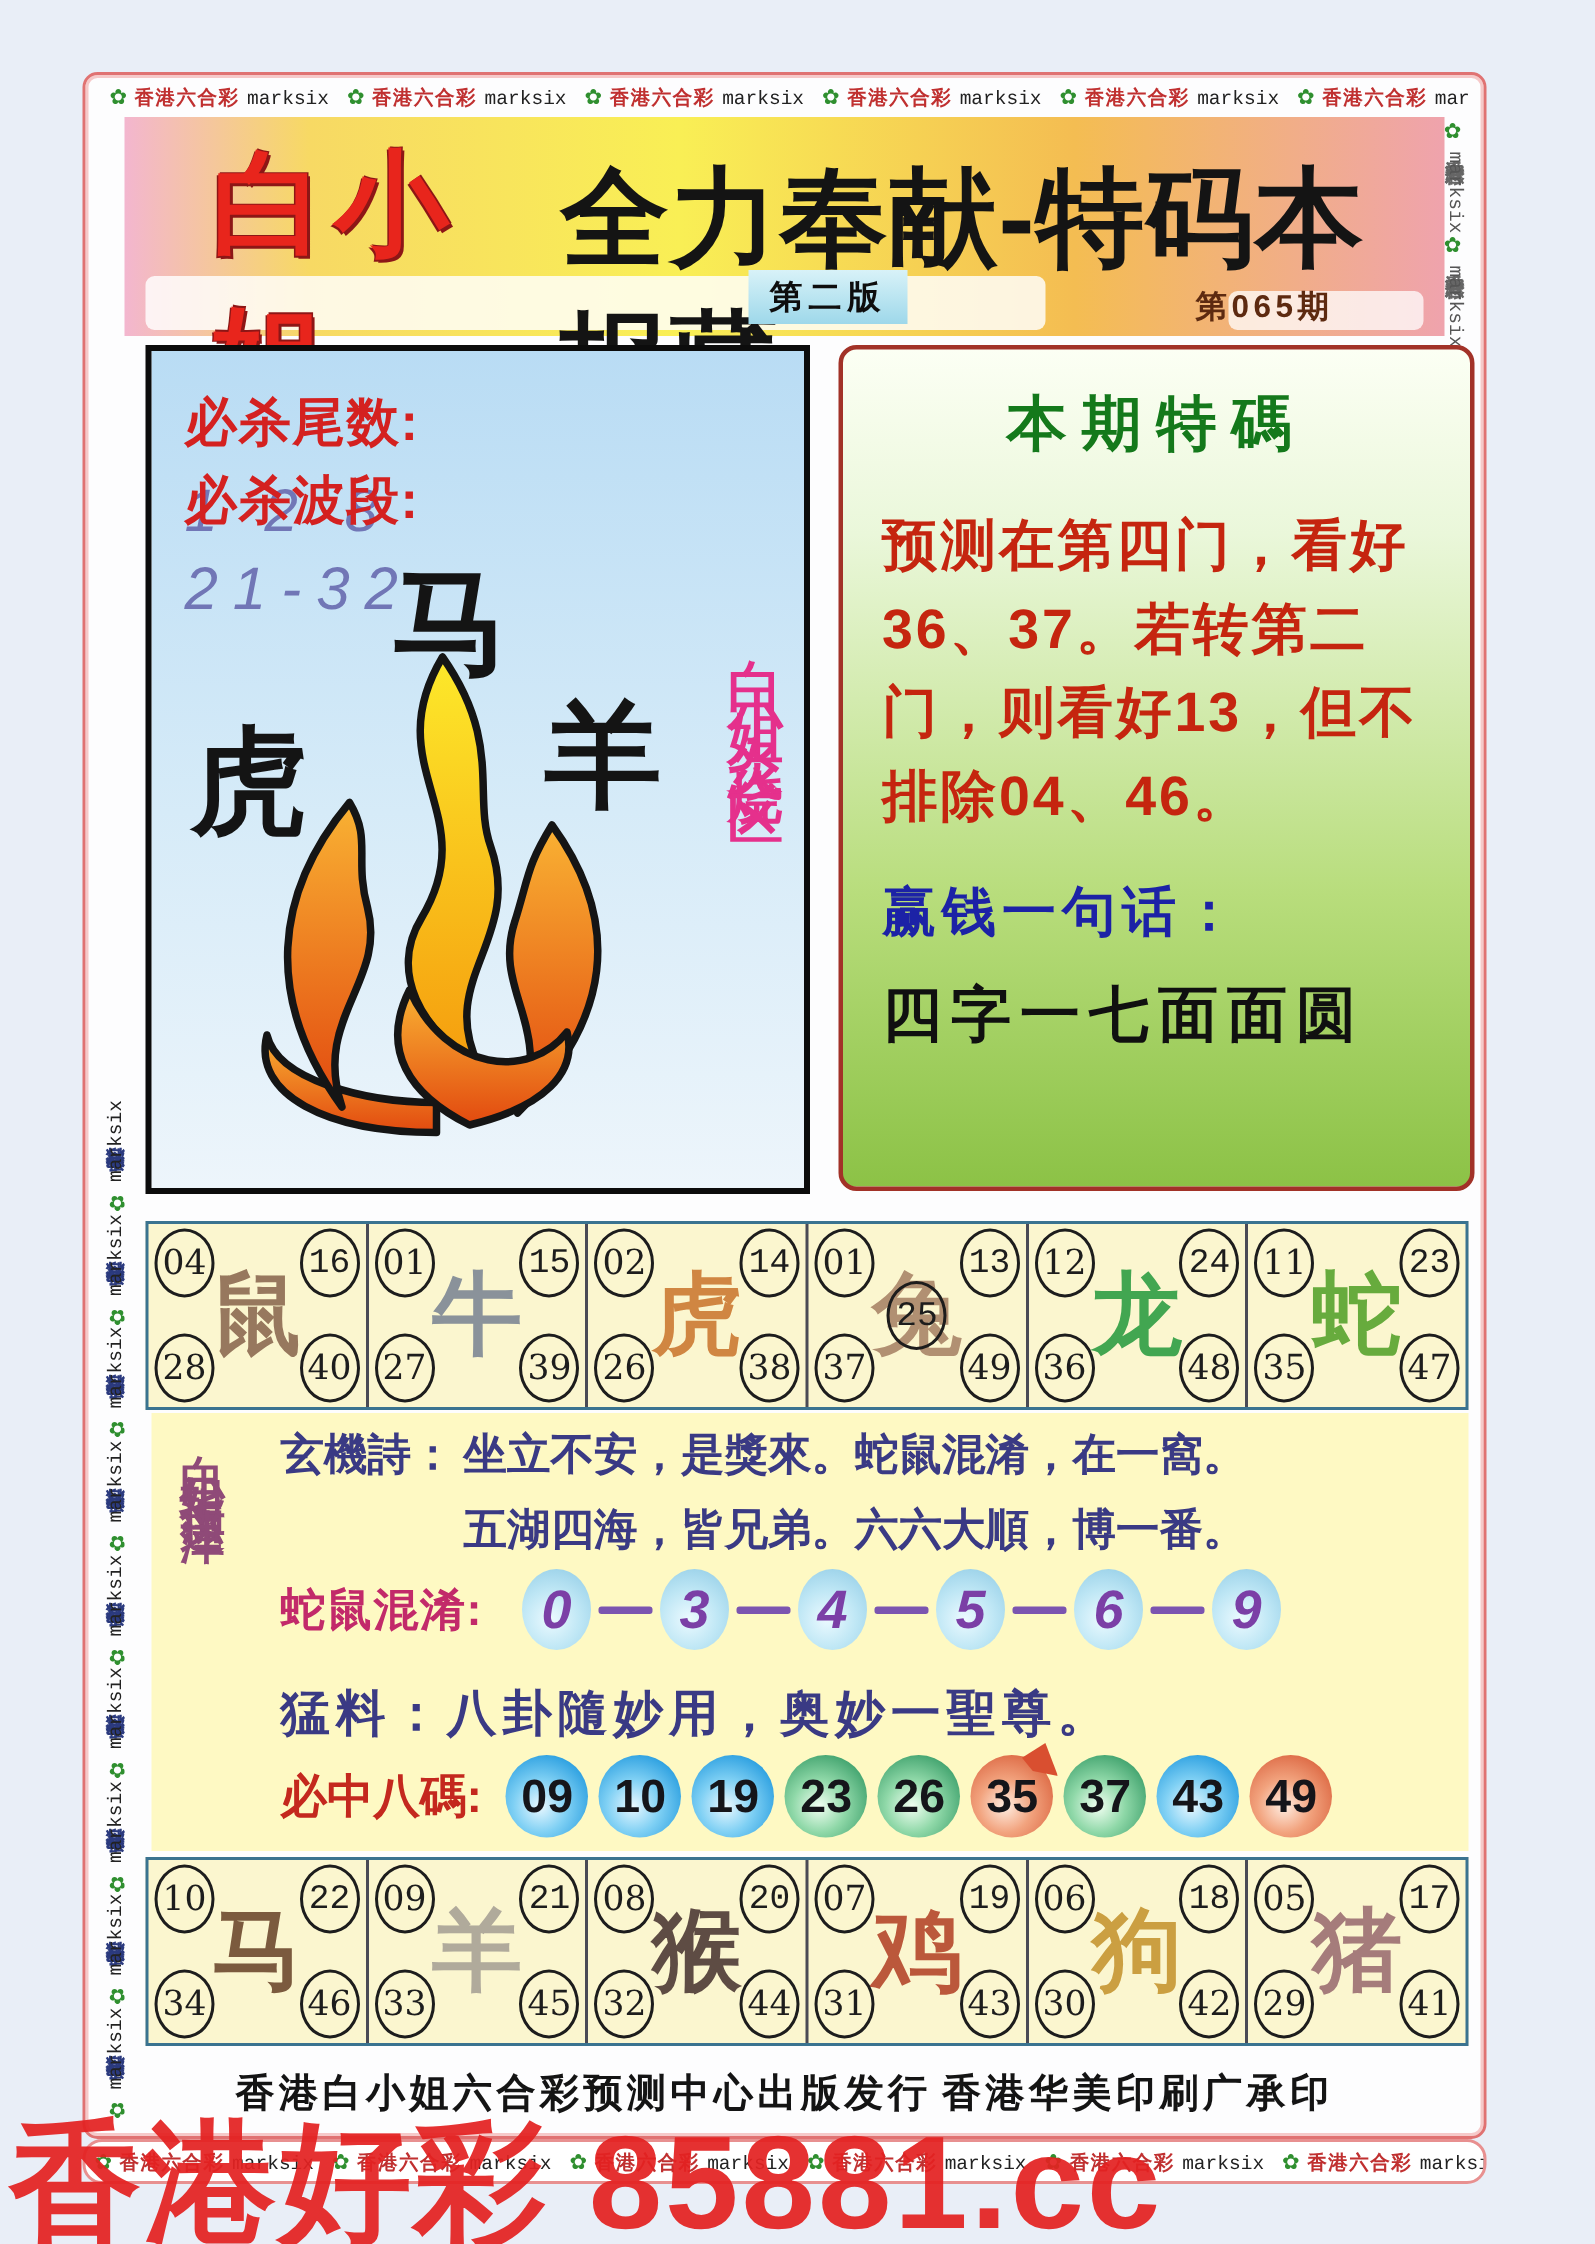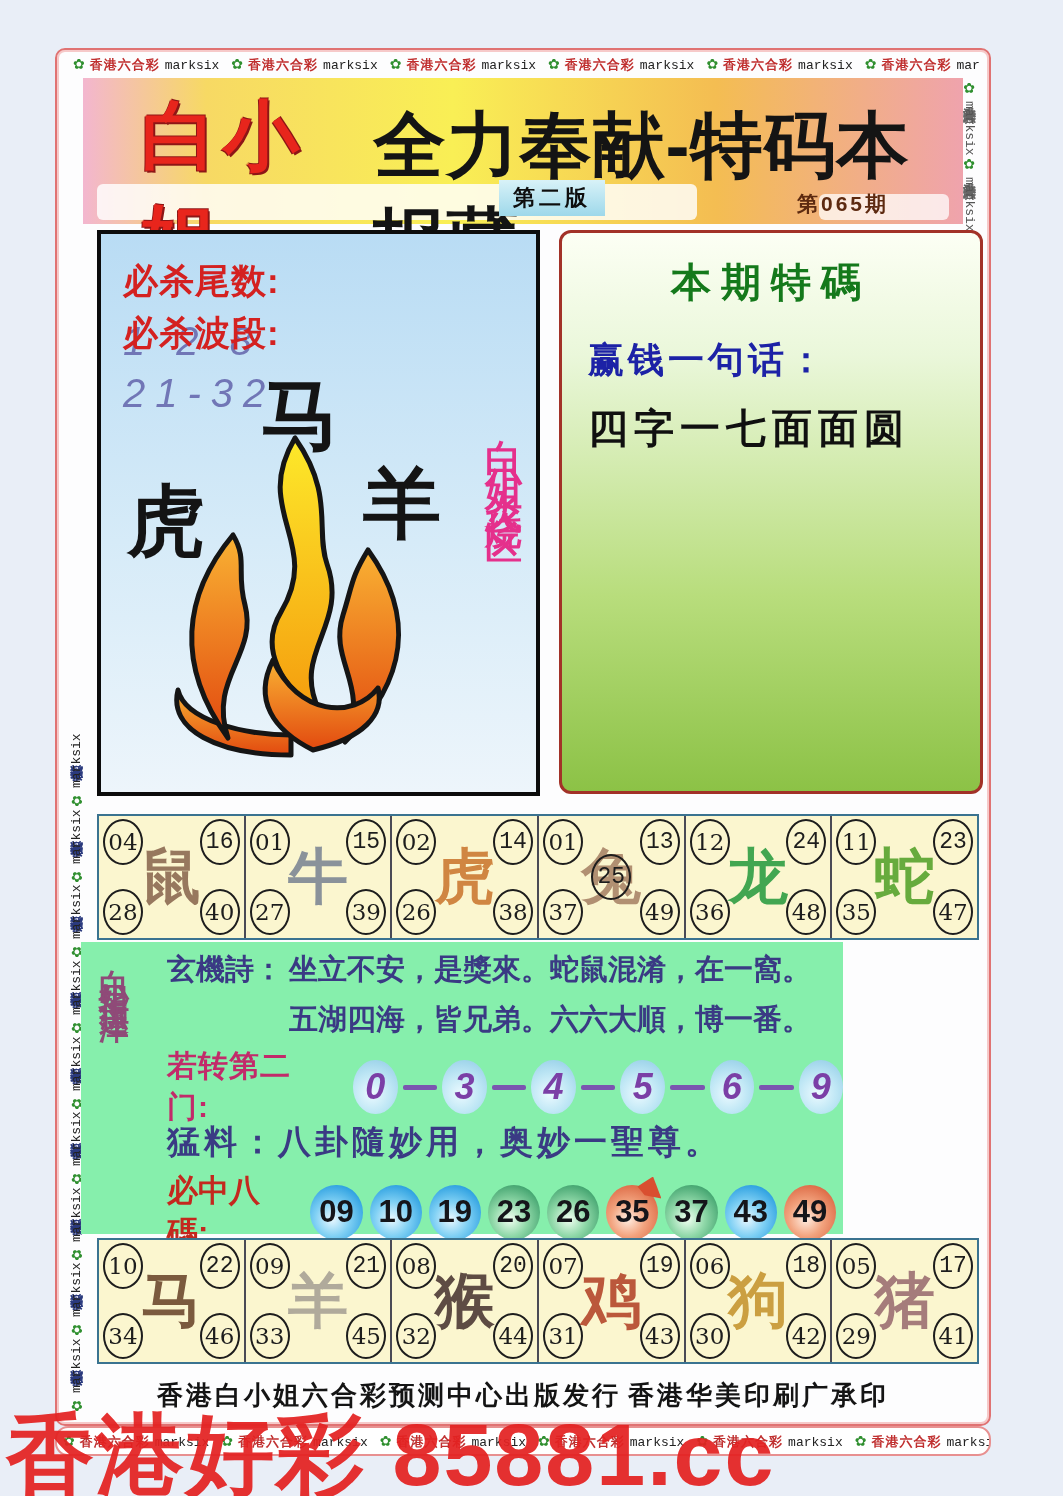--- a/index.html
+++ b/index.html
@@ -69,21 +69,21 @@
        font-family:"DejaVu Serif","Liberation Serif",serif;background:transparent;}
   .num.tl{left:4px;top:3px;}  .num.tr{right:4px;top:3px;font-family:Liberation Mono, monospace;}
   .num.bl{left:4px;bottom:3px;} .num.br{right:4px;bottom:3px;}
   .num.ctr{left:50%;top:50%;transform:translate(-50%,-50%);font-family:Liberation Mono, monospace;}
   .animal{position:absolute;left:50%;top:50%;transform:translate(-50%,-50%);font-size:60px;font-weight:bold;opacity:.9;}
   .c0 .animal{color:#8d6b52;} .c1 .animal{color:#7e8895;} .c2 .animal{color:#cc7a33;}
   .c3 .animal{color:#a98568;} .c4 .animal{color:#2f9e44;} .c5 .animal{color:#57a32e;}
   .c6 .animal{color:#6e4a2f;} .c7 .animal{color:#a8a296;} .c8 .animal{color:#4e3a35;}
   .c9 .animal{color:#b5482c;} .c10 .animal{color:#c69632;} .c11 .animal{color:#9c6f72;}
   
-  .guide{position:absolute;left:24px;top:892px;width:762px;height:292px;background:#86efac;}
+  .guide{position:absolute;left:44px;top:892px;width:878px;height:292px;background:#fef9c3;}
   .guide-vlabel{position:absolute;left:12px;top:4px;height:286px;writing-mode:vertical-rl;text-orientation:upright;
                 color:#8f4a78;font-size:30px;font-weight:900;letter-spacing:7px;}
   .poem{position:absolute;left:86px;top:8px;display:flex;gap:6px;color:#3a3a84;font-size:29px;font-weight:900;}
   .poem .lines{display:flex;flex-direction:column;gap:10px;}
   .hotrow{position:absolute;left:86px;top:104px;display:flex;align-items:center;}
   .hot-label{color:#c22a6a;font-size:30px;font-weight:900;margin-right:26px;letter-spacing:1px;}
   .tail{width:46px;height:54px;border-radius:50%;display:flex;align-items:center;justify-content:center;
         background:radial-gradient(circle at 42% 62%,#ecfaff 0%,#bfe7f5 45%,#8cc9e4 100%);
         color:#7b3fa6;font-size:36px;font-weight:900;font-style:italic;}
   .dash{width:36px;height:5px;background:#7b55b0;margin:0 5px;border-radius:2px;}
@@ -157,20 +157,21 @@
         <path d="M150,240 C130,280 150,310 190,330 C240,318 262,295 255,268 C230,300 175,295 150,240 Z" fill="url(#gf)" stroke="#151515" stroke-width="5" stroke-linejoin="round"></path>
       </svg>
       <span class="zchar top">马</span>
       <span class="zchar leftc">虎</span>
       <span class="zchar rightc">羊</span>
       <div class="burnzone">白小姐炎烧区</div>
     </div>
 
     <div class="rightbox">
       <div class="rb-title">本期特碼</div>
+      <div class="rb-body">预测在第四门，看好36、37。若转第二门，则看好13，但不排除04、46。</div>
       <div class="rb-slogan-label">赢钱一句话：</div>
       <div class="rb-slogan">四字一七面面圆</div>
     </div>
 
     <div class="ztable toprow">
       <div class="zcell c0">
         <span class="animal">鼠</span>
         <span class="num tl">04</span>
         <span class="num tr">16</span>
         <span class="num bl">28</span>
@@ -217,21 +218,21 @@
     <div class="guide">
       <div class="guide-vlabel">白小姐指点迷津</div>
       <div class="poem">
         <span>玄機詩：</span>
         <span class="lines">
           <span>坐立不安，是獎來。蛇鼠混淆，在一窩。</span>
           <span>五湖四海，皆兄弟。六六大順，博一番。</span>
         </span>
       </div>
       <div class="hotrow">
-        <span class="hot-label">若转第二门:</span>
+        <span class="hot-label">蛇鼠混淆:</span>
         <span class="tail">0</span>
           <span class="dash"></span>
         <span class="tail">3</span>
           <span class="dash"></span>
         <span class="tail">4</span>
           <span class="dash"></span>
         <span class="tail">5</span>
           <span class="dash"></span>
         <span class="tail">6</span>
           <span class="dash"></span>

